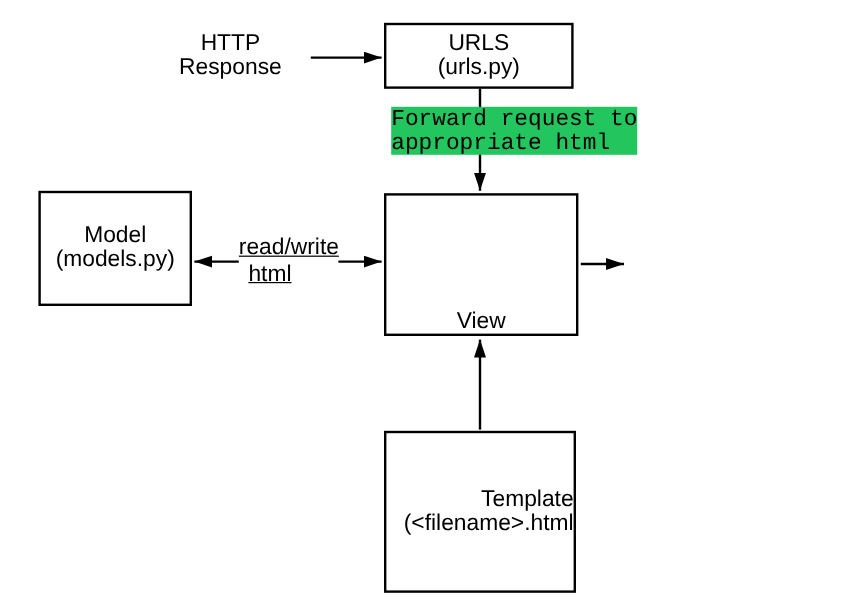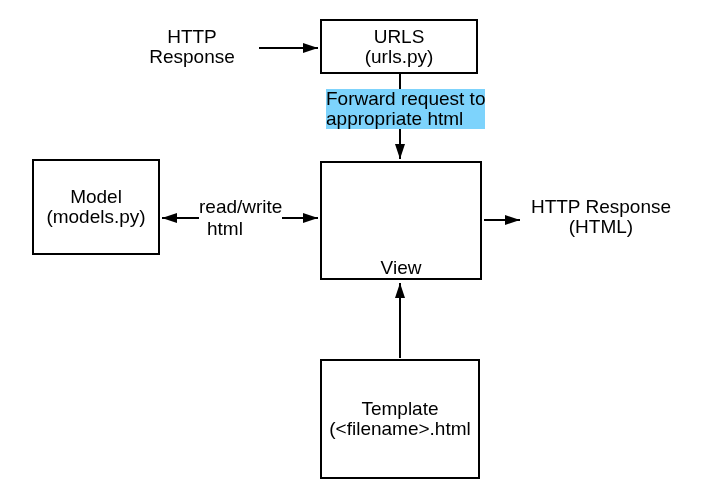--- a/index.html
+++ b/index.html
@@ -32,43 +32,45 @@
     display: flex;
     flex-direction: column;
     align-items: center;
     justify-content: center;
     z-index: 2;
     text-align: center;
   }
   .box-urls     { left: 320px; top: 19px;  width: 158px; height: 55px; }
   .box-view     { left: 320px; top: 161px; width: 162px; height: 119px; justify-content: flex-end; }
   .box-model    { left: 32px;  top: 159px; width: 128px; height: 96px; }
-  .box-template { left: 320px; top: 359px; width: 160px; height: 120px; }
+  .box-template { left: 320px; top: 359px; width: 160px; height: 135px; align-items: flex-end; }
   .box .line, .float-label .line {
     font-size: 19px;
     line-height: 20px;
     white-space: pre;
   }
   .float-label {
     position: absolute;
     z-index: 2;
   }
   .label-http-request {
     left: 146px; top: 27px; width: 92px;
     text-align: center;
   }
   .label-forward {
     left: 326px; top: 89px;
     text-align: left;
-    background: #7dd3fc;
+    background: #22c55e;
+    font-family: Liberation Mono, monospace;
   }
   .label-read-write {
     left: 199px; top: 196px;
     text-align: left;
     background: #ffffff;
+    text-decoration: underline;
   }
   .label-read-write .line { line-height: 22px; }
   .label-read-write .line-2 { margin-left: 8px; }
   .label-http-response {
     left: 529px; top: 197px; width: 144px;
     text-align: center;
   }
 </style>
 </head>
 <body>
@@ -115,18 +117,14 @@
   <div class="float-label label-forward">
     <div class="line">Forward request to</div>
     <div class="line">appropriate html</div>
   </div>
 
   <div class="float-label label-read-write">
     <div class="line line-1">read/write</div>
     <div class="line line-2">html</div>
   </div>
 
-  <div class="float-label label-http-response">
-    <div class="line">HTTP Response</div>
-    <div class="line">(HTML)</div>
-  </div>
 
 </div>
 
 </body></html>

